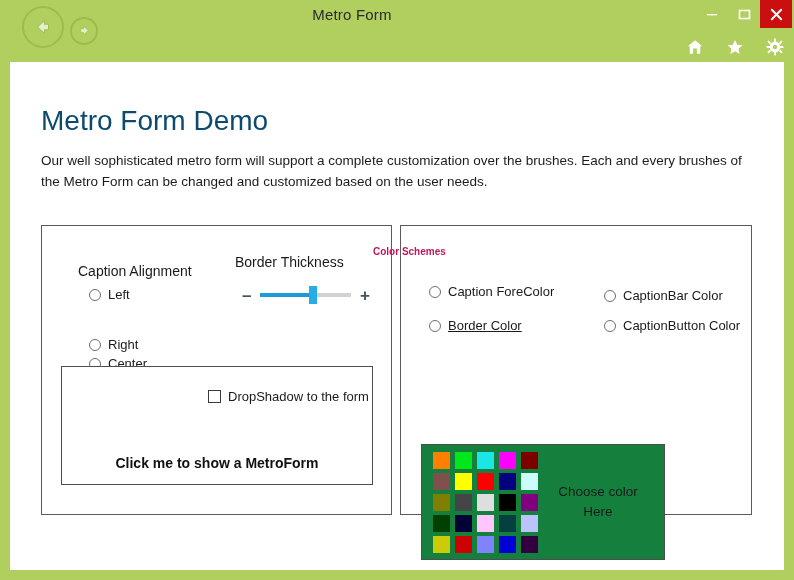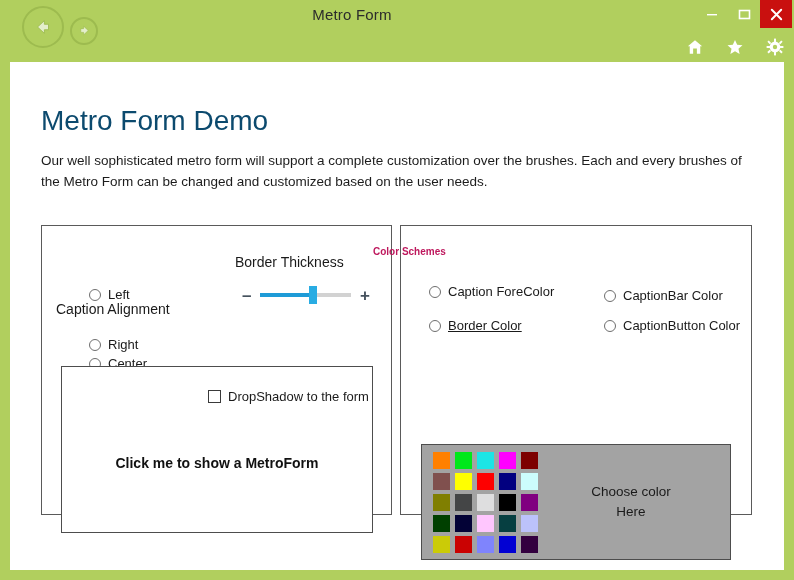--- a/index.html
+++ b/index.html
@@ -105,21 +105,21 @@
     background: #fff;
   }
   .panel-left  { left: 31px;  top: 163px; width: 351px; height: 290px; }
   .panel-right { left: 390px; top: 163px; width: 352px; height: 290px; }
 
   .group-label {
     position: absolute;
     font-size: 14px;
     color: #1a1a1a;
   }
-  .caption-align-label { left: 14px; top: 37px; margin-top: 38px; }
+  .caption-align-label { left: 36px; top: 37px; }
   .border-thick-label  { left: 193px; top: 28px; }
 
   
   .radio-row {
     position: absolute;
     display: flex;
     align-items: center;
     font-size: 13px;
     color: #1a1a1a;
     cursor: pointer;
@@ -167,21 +167,21 @@
     width: 8px; height: 18px;
     background: #29ace3;
     transform: translateX(-4px);
     cursor: pointer;
   }
 
   
   .inner-box {
     position: absolute;
     left: 19px; top: 140px;
-    width: 312px; height: 167px;
+    width: 312px; height: 119px;
     border: 1px solid #4d4d4d;
     background: #fff;
   }
   .checkbox-row {
     position: absolute;
     left: 146px; top: 22px;
     display: flex; align-items: center;
     font-size: 13px;
     color: #1a1a1a;
     cursor: pointer;
@@ -222,23 +222,23 @@
     cursor: pointer;
   }
   .sr-1 { left: 28px;  top: 58px; }
   .sr-2 { left: 203px; top: 62px; }
   .sr-3 { left: 28px;  top: 92px; text-decoration: underline; }
   .sr-4 { left: 203px; top: 92px; }
 
   .palette-box {
     position: absolute;
     left: 20px; top: 218px;
-    width: 310px; height: 116px;
+    width: 244px; height: 116px;
     border: 1px solid #4d4d4d;
-    background: #a3a3a3;
+    background: #15803d;
     display: flex;
     align-items: center;
   }
   .swatch-grid {
     margin-left: 11px;
     display: grid;
     grid-template-columns: repeat(5, 17px);
     grid-template-rows: repeat(5, 17px);
     gap: 4px 5px;
   }

